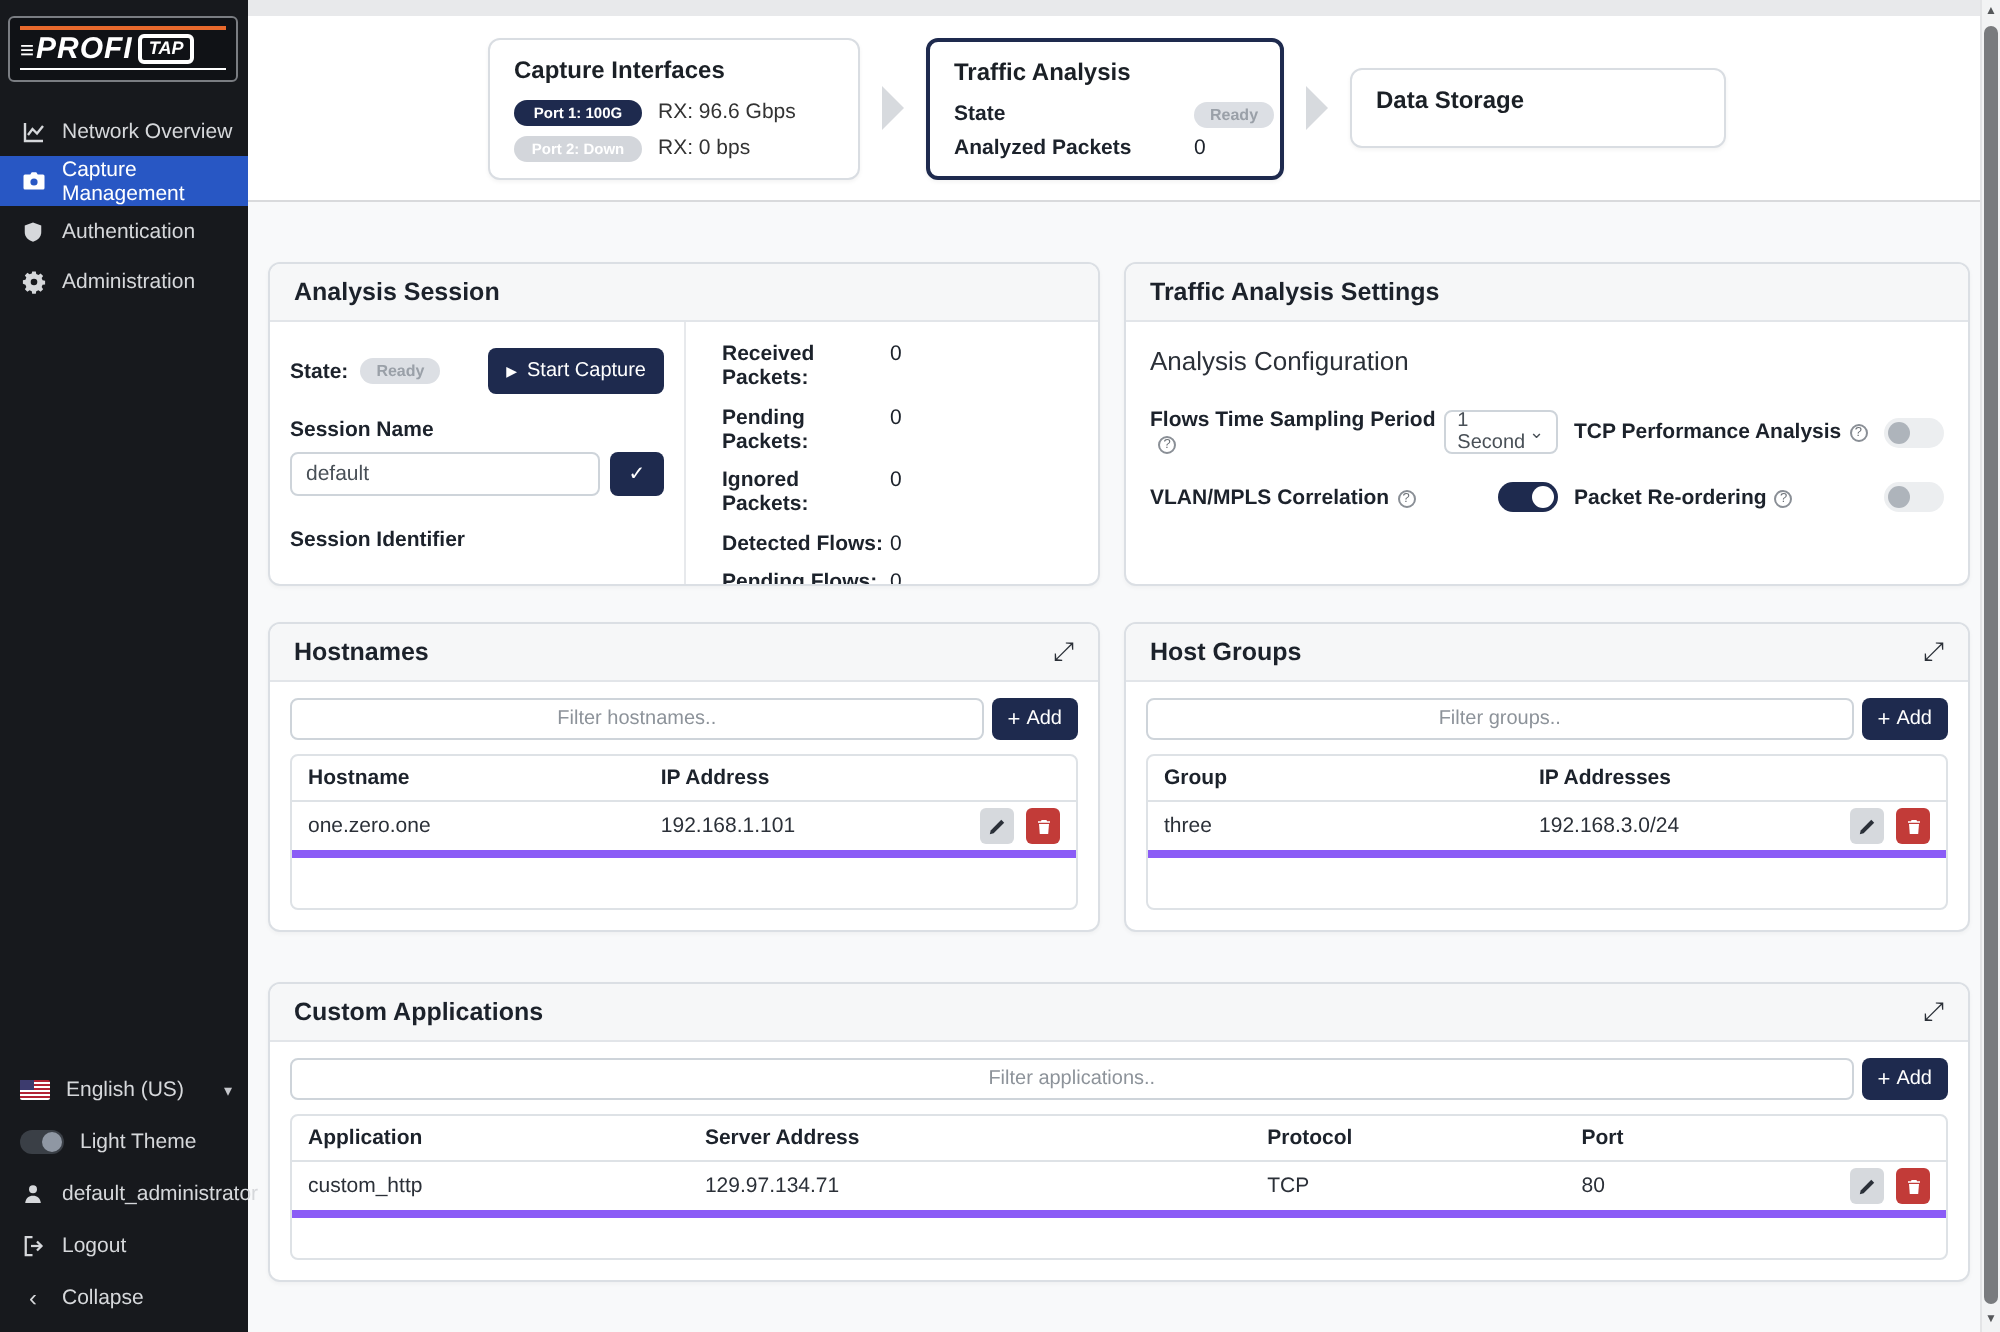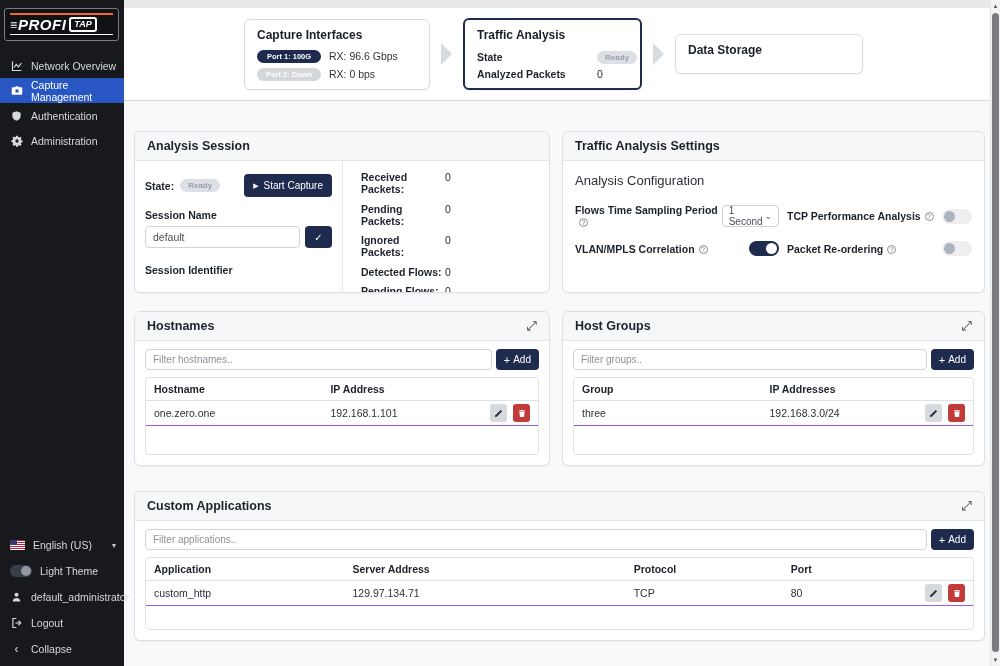--- a/index.html
+++ b/index.html
@@ -85,28 +85,28 @@
   .switch.on { background:#1e2a4e; }
   .switch.on .knob { left:auto; right:2px; background:#fff; }
 
   
   .row2 { height:155px; margin-bottom:25px; }
   .card-hostnames { width:416px; flex:0 0 416px; }
   .card-groups { flex:1; }
   .row3 { height:150px; }
   .card-apps { flex:1; }
   .filter-row { padding:8px 10px 5px; display:flex; gap:4px; }
-  .filter-input { flex:1; height:21px; border:1px solid #ced4da; border-radius:4px; padding:0 7px; font-size:10px; color:#495057; font-family:inherit; }
+  .filter-input { flex:1; height:21px; border:1px solid #ced4da; border-radius:4px; padding:0 7px; font-size:10px; color:#495057; font-family:inherit;text-align:center; }
   .filter-input::placeholder { color:#8d939a; }
   .add-btn { background:#1e2a4e; color:#fff; border:none; border-radius:4px; font-size:10px; height:21px; padding:0 8px; display:inline-flex; align-items:center; gap:3px; cursor:pointer; font-family:inherit; }
   .add-btn .gly { font-size:11px; }
   .table-wrap { margin:2px 10px 10px; border:1px solid #dee2e6; border-radius:4px; flex:1; overflow:hidden; background:#fff; }
   table { width:100%; border-collapse:collapse; font-size:10.5px; }
   th { text-align:left; font-weight:bold; padding:5px 8px; border-bottom:1px solid #dee2e6;margin-top:27px; }
-  td { padding:3px 8px; border-bottom:1px solid #8b5cf6; color:#2b3038;margin-top:43px; }
+  td { padding:3px 8px; border-bottom:4px solid #8b5cf6; color:#2b3038;margin-top:43px; }
   td.actions { text-align:right; white-space:nowrap; }
   .mini-btn { display:inline-flex; align-items:center; justify-content:center; width:17px; height:18px; border:none; border-radius:3px; cursor:pointer; vertical-align:middle; }
   .mini-btn.edit { background:#d6d9dd; }
   .mini-btn.del { background:#c23b38; margin-left:3px; }
 
   
   .scrollbar { position:absolute; right:0; top:0; bottom:0; width:10px; background:#f2f3f4; border-left:1px solid #e3e4e6; z-index:9; }
   .sb-thumb { position:absolute; left:1px; top:13px; bottom:14px; width:7px; background:#797b7e; border-radius:4px; }
   .sb-arrow { position:absolute; left:0; width:9px; text-align:center; font-size:6px; color:#55575a; }
   .sb-up { top:3px; } .sb-down { bottom:3px; }

